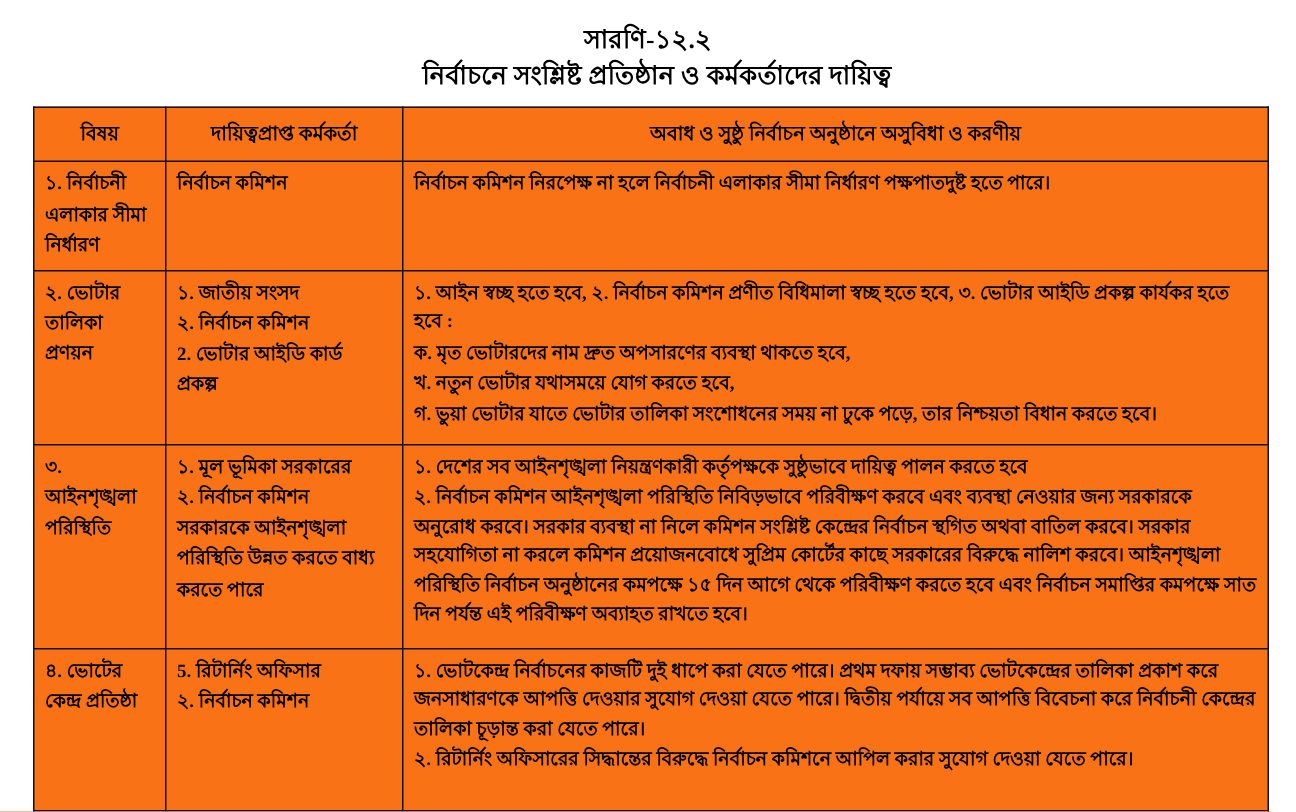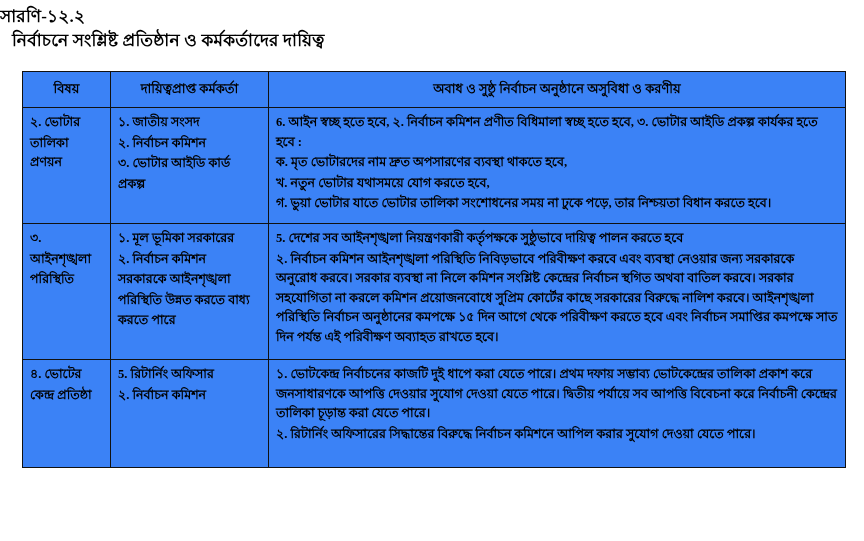--- a/index.html
+++ b/index.html
@@ -7,22 +7,22 @@
     width:864px;height:541px;
     background:#ffffff;
     font-family:"Liberation Serif","DejaVu Serif",serif;
     color:#000000;
     overflow:hidden;
   }
   .page{position:relative;width:864px;height:541px;box-sizing:border-box;}
 
   .title-block{
     width:864px;
-    text-align:left;
-    padding-top:6px;
+    text-align:center;
+    padding-top:16px;
   }
   .title-main{
     font-size:17px;
     font-weight:bold;
     line-height:1.35;
     letter-spacing:0.2px;
   }
   .title-sub{
     font-size:17px;
     font-weight:bold;
@@ -34,21 +34,21 @@
   .table-wrap{
     position:absolute;
     left:22px;
     top:71px;
     width:823px;
   }
   table.grid{
     border-collapse:collapse;
     width:823px;
     table-layout:fixed;
-    background:#3b82f6;
+    background:#f97316;
   }
   table.grid td, table.grid th{
     border:1.6px solid #111111;
     vertical-align:top;
     padding:5px 7px 6px 7px;
     font-weight:bold;
     font-size:12.6px;
     line-height:1.55;
     text-align:left;
   }
@@ -91,55 +91,68 @@
       </colgroup>
       <thead>
         <tr>
           <th>বিষয়</th>
           <th>দায়িত্বপ্রাপ্ত কর্মকর্তা</th>
           <th>অবাধ ও সুষ্ঠু নির্বাচন অনুষ্ঠানে অসুবিধা ও করণীয়</th>
         </tr>
       </thead>
       <tbody>
 
+        <tr class="r1">
+          <td>
+            <span class="cell-line">১. নির্বাচনী</span>
+            <span class="cell-line">এলাকার সীমা</span>
+            <span class="cell-line">নির্ধারণ</span>
+          </td>
+          <td>
+            <span class="cell-line">নির্বাচন কমিশন</span>
+          </td>
+          <td>
+            <span class="cell-line">নির্বাচন কমিশন নিরপেক্ষ না হলে নির্বাচনী এলাকার সীমা নির্ধারণ পক্ষপাতদুষ্ট হতে পারে।</span>
+          </td>
+        </tr>
 
         <tr class="r2">
           <td>
             <span class="cell-line">২. ভোটার</span>
             <span class="cell-line">তালিকা প্রণয়ন</span>
           </td>
           <td>
             <span class="cell-line">১. জাতীয় সংসদ</span>
             <span class="cell-line">২. নির্বাচন কমিশন</span>
-            <span class="cell-line">৩. ভোটার আইডি কার্ড</span>
+            <span class="cell-line">2. ভোটার আইডি কার্ড</span>
             <span class="cell-line">প্রকল্প</span>
           </td>
           <td>
-            <span class="cell-line">6. আইন স্বচ্ছ হতে হবে, ২. নির্বাচন কমিশন প্রণীত বিধিমালা স্বচ্ছ হতে হবে, ৩. ভোটার আইডি প্রকল্প কার্যকর হতে হবে :</span>
+            <span class="cell-line">১. আইন স্বচ্ছ হতে হবে, ২. নির্বাচন কমিশন প্রণীত বিধিমালা স্বচ্ছ হতে হবে, ৩. ভোটার আইডি প্রকল্প কার্যকর হতে হবে :</span>
             <span class="cell-line">ক. মৃত ভোটারদের নাম দ্রুত অপসারণের ব্যবস্থা থাকতে হবে,</span>
             <span class="cell-line">খ. নতুন ভোটার যথাসময়ে যোগ করতে হবে,</span>
             <span class="cell-line">গ. ভুয়া ভোটার যাতে ভোটার তালিকা সংশোধনের সময় না ঢুকে পড়ে, তার নিশ্চয়তা বিধান করতে হবে।</span>
           </td>
         </tr>
 
         <tr class="r3">
           <td>
             <span class="cell-line">৩.</span>
             <span class="cell-line">আইনশৃঙ্খলা</span>
             <span class="cell-line">পরিস্থিতি</span>
           </td>
           <td>
             <span class="cell-line">১. মূল ভূমিকা সরকারের</span>
             <span class="cell-line">২. নির্বাচন কমিশন</span>
             <span class="cell-line">সরকারকে আইনশৃঙ্খলা</span>
             <span class="cell-line">পরিস্থিতি উন্নত করতে বাধ্য</span>
             <span class="cell-line">করতে পারে</span>
           </td>
           <td>
-            <span class="cell-line">5. দেশের সব আইনশৃঙ্খলা নিয়ন্ত্রণকারী কর্তৃপক্ষকে সুষ্ঠুভাবে দায়িত্ব পালন করতে হবে</span>
+            <span class="cell-line">১. দেশের সব আইনশৃঙ্খলা নিয়ন্ত্রণকারী কর্তৃপক্ষকে সুষ্ঠুভাবে দায়িত্ব পালন করতে হবে</span>
             <span class="cell-line">২. নির্বাচন কমিশন আইনশৃঙ্খলা পরিস্থিতি নিবিড়ভাবে পরিবীক্ষণ করবে এবং ব্যবস্থা নেওয়ার জন্য সরকারকে অনুরোধ করবে। সরকার ব্যবস্থা না নিলে কমিশন সংশ্লিষ্ট কেন্দ্রের নির্বাচন স্থগিত অথবা বাতিল করবে। সরকার সহযোগিতা না করলে কমিশন প্রয়োজনবোধে সুপ্রিম কোর্টের কাছে সরকারের বিরুদ্ধে নালিশ করবে। আইনশৃঙ্খলা পরিস্থিতি নির্বাচন অনুষ্ঠানের কমপক্ষে ১৫ দিন আগে থেকে পরিবীক্ষণ করতে হবে এবং নির্বাচন সমাপ্তির কমপক্ষে সাত দিন পর্যন্ত এই পরিবীক্ষণ অব্যাহত রাখতে হবে।</span>
           </td>
         </tr>
 
         <tr class="r4">
           <td>
             <span class="cell-line">৪. ভোটের</span>
             <span class="cell-line">কেন্দ্র প্রতিষ্ঠা</span>
           </td>
           <td>

